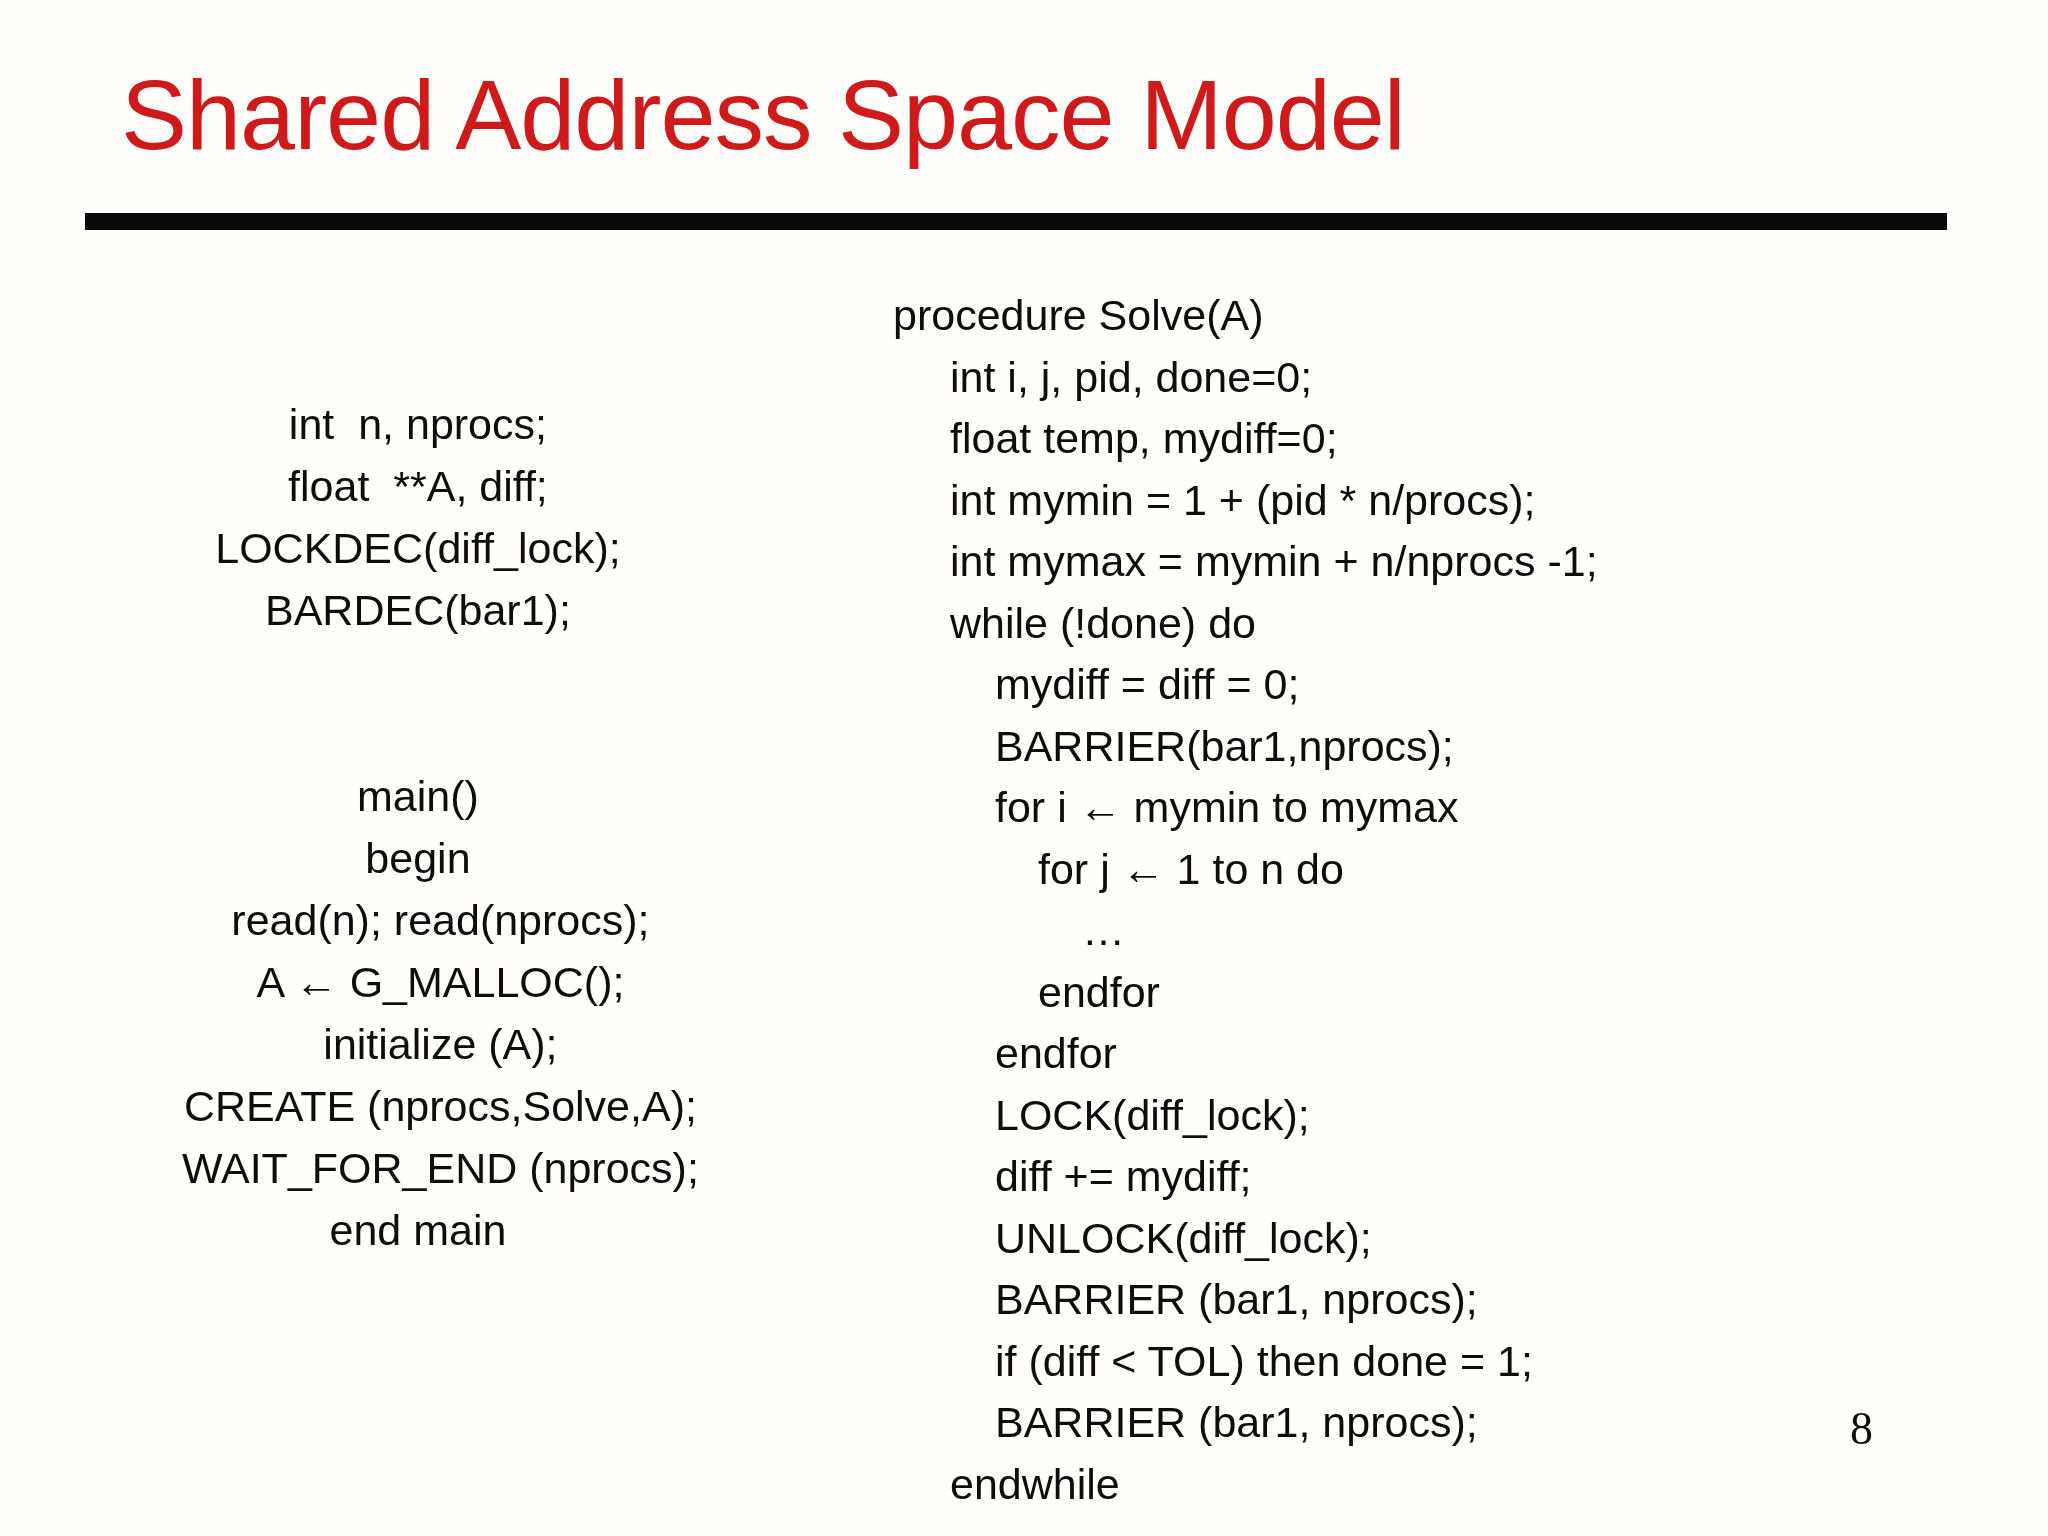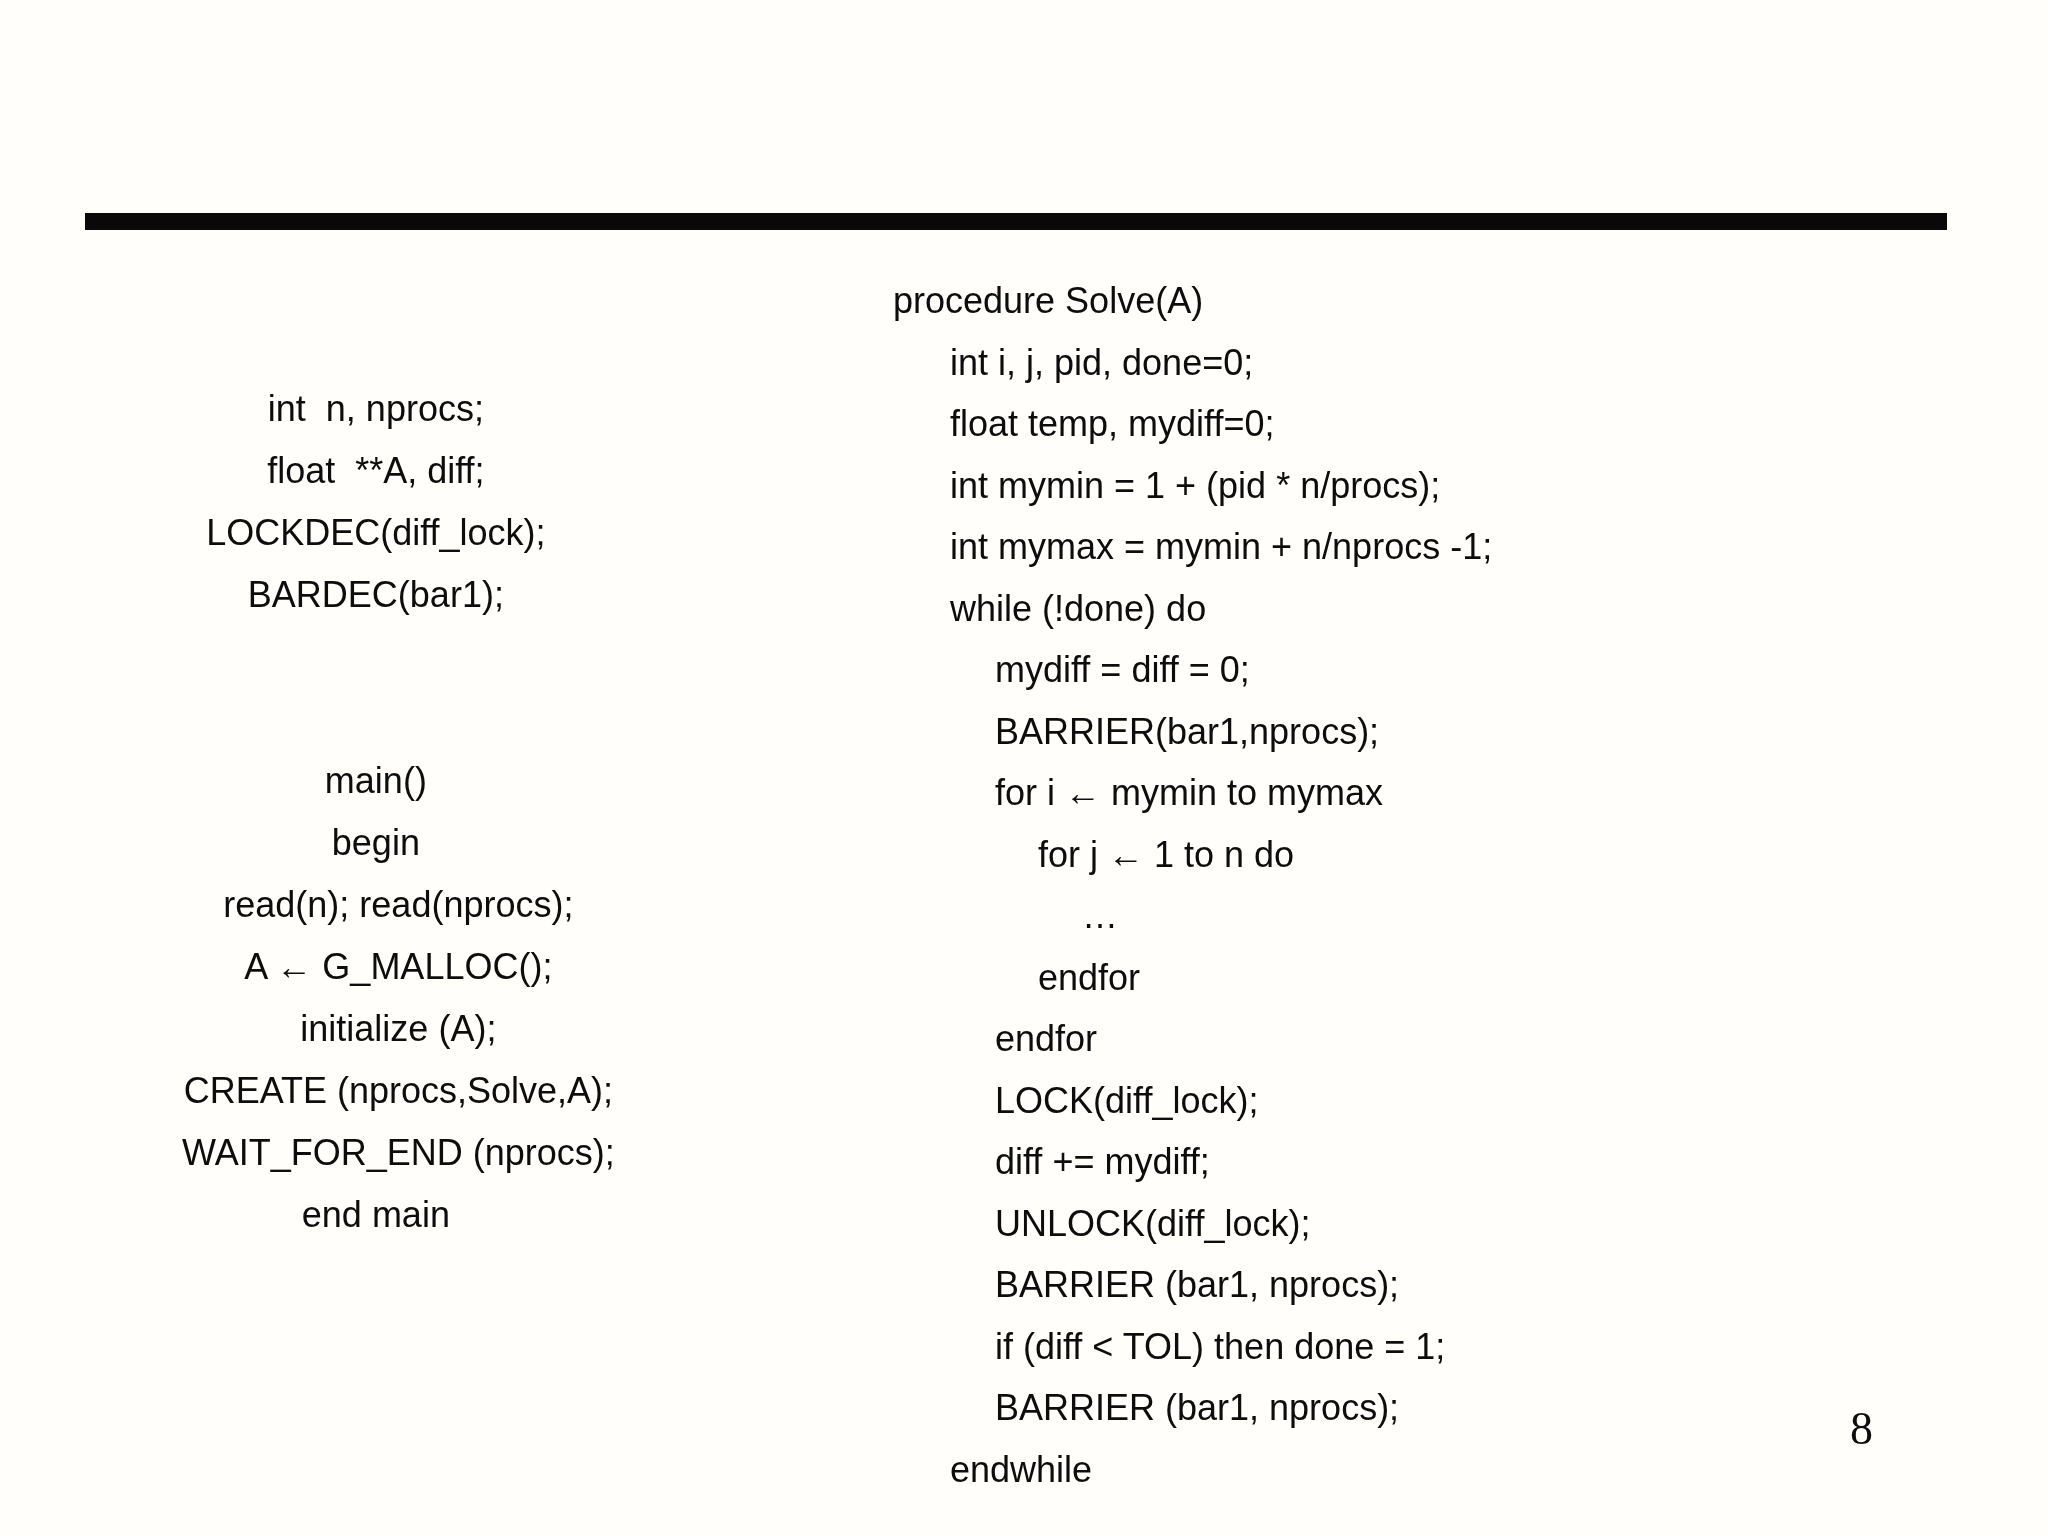--- a/index.html
+++ b/index.html
@@ -28,21 +28,22 @@
   .title-rule {
     position: absolute;
     left: 85px;
     top: 213px;
     width: 1862px;
     height: 17px;
   }
   .code-block {
     position: absolute;
     white-space: pre;
-    font-size: 36px;
+    font-size: 43px;
+    margin-top: 15px;
   }
   .code-left {
     left: 137px;
     top: 378px;
     text-align: center;
     --lh: 62px;
   }
   .code-right {
     left: 893px;
     top: 270px;
@@ -58,20 +59,21 @@
     top: 1404px;
     font-family: "Liberation Serif", "DejaVu Serif", serif;
     font-size: 46px;
     line-height: 1.1;
   }
 </style>
 </head>
 <body>
 
 <div class="slide" style="background: rgb(255, 254, 251); color: rgb(13, 13, 13);">
+  <div class="slide-title" style="color: rgb(206, 26, 26);">Shared Address Space Model</div>
 
   <div class="title-rule" style="background: rgb(10, 8, 8);"></div>
 
   <div class="code-block code-left"><div class="code-line" style="padding-left: 0px;">int  n, nprocs;</div><div class="code-line" style="padding-left: 0px;">float  **A, diff;</div><div class="code-line" style="padding-left: 0px;">LOCKDEC(diff_lock);</div><div class="code-line" style="padding-left: 0px;">BARDEC(bar1);</div><div class="code-line" style="padding-left: 0px;"></div><div class="code-line" style="padding-left: 0px;"></div><div class="code-line" style="padding-left: 0px;">main()</div><div class="code-line" style="padding-left: 0px;">begin</div><div class="code-line" style="padding-left: 45px;">read(n); read(nprocs);</div><div class="code-line" style="padding-left: 45px;">A ← G_MALLOC();</div><div class="code-line" style="padding-left: 45px;">initialize (A);</div><div class="code-line" style="padding-left: 45px;">CREATE (nprocs,Solve,A);</div><div class="code-line" style="padding-left: 45px;">WAIT_FOR_END (nprocs);</div><div class="code-line" style="padding-left: 0px;">end main</div></div>
 
   <div class="code-block code-right"><div class="code-line" style="padding-left: 0px;">procedure Solve(A)</div><div class="code-line" style="padding-left: 57px;">int i, j, pid, done=0;</div><div class="code-line" style="padding-left: 57px;">float temp, mydiff=0;</div><div class="code-line" style="padding-left: 57px;">int mymin = 1 + (pid * n/procs);</div><div class="code-line" style="padding-left: 57px;">int mymax = mymin + n/nprocs -1;</div><div class="code-line" style="padding-left: 57px;">while (!done) do</div><div class="code-line" style="padding-left: 102px;">mydiff = diff = 0;</div><div class="code-line" style="padding-left: 102px;">BARRIER(bar1,nprocs);</div><div class="code-line" style="padding-left: 102px;">for i ← mymin to mymax</div><div class="code-line" style="padding-left: 145px;">for j ← 1 to n do</div><div class="code-line" style="padding-left: 189px;">…</div><div class="code-line" style="padding-left: 145px;">endfor</div><div class="code-line" style="padding-left: 102px;">endfor</div><div class="code-line" style="padding-left: 102px;">LOCK(diff_lock);</div><div class="code-line" style="padding-left: 102px;">diff += mydiff;</div><div class="code-line" style="padding-left: 102px;">UNLOCK(diff_lock);</div><div class="code-line" style="padding-left: 102px;">BARRIER (bar1, nprocs);</div><div class="code-line" style="padding-left: 102px;">if (diff &lt; TOL) then done = 1;</div><div class="code-line" style="padding-left: 102px;">BARRIER (bar1, nprocs);</div><div class="code-line" style="padding-left: 57px;">endwhile</div></div>
 
   <div class="page-number">8</div>
 </div>
 

